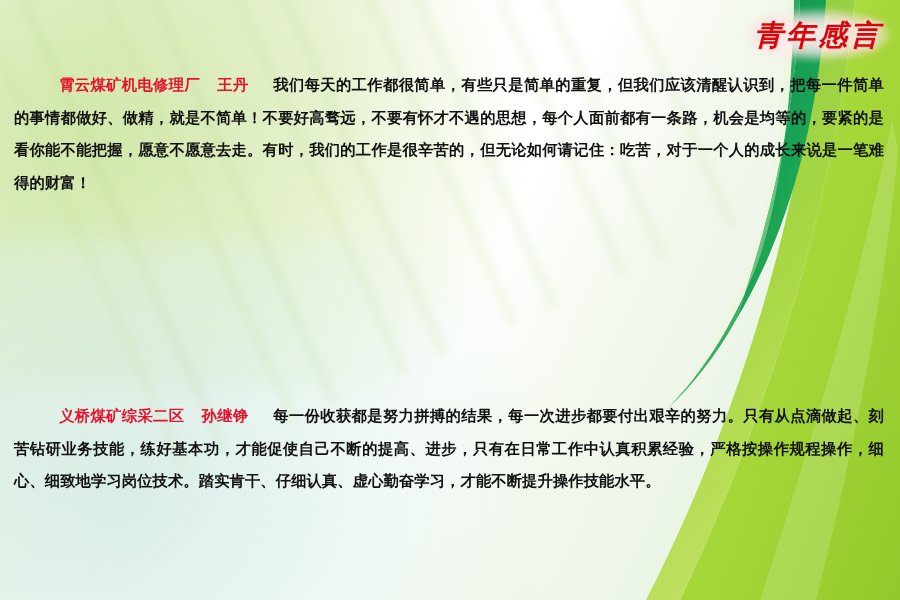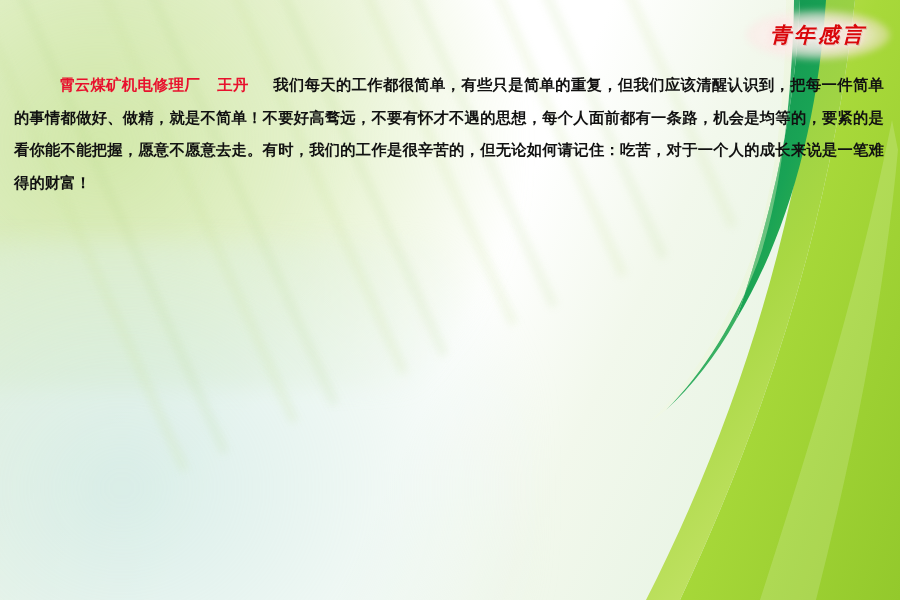--- a/index.html
+++ b/index.html
@@ -129,21 +129,21 @@
   }
   .title-text {
     position: absolute;
     left: 0;
     top: 0;
     width: 148px;
     height: 54px;
     line-height: 54px;
     text-align: center;
     font-family: "DejaVu Serif", "Liberation Serif", serif;
-    font-size: 21px;
+    font-size: 29px;
     font-weight: bold;
     font-style: italic;
     letter-spacing: 3px;
     color: #d9060a;
     text-shadow:
       0 0 5px rgba(255,255,255,0.95),
       0 0 10px rgba(255,180,180,0.75),
       1px 1px 0 rgba(150,0,0,0.25);
     white-space: nowrap;
   }
@@ -238,15 +238,18 @@
     <div class="title-text">青年感言</div>
   </div>
 
   <div class="content">
 
     <div class="para p1">
       <span class="byline"><span class="unit">霄云煤矿机电修理厂</span><span class="gap"></span><span class="name">王丹</span></span><span class="lead-gap"></span><span>我们每天的工作都很简单，有些只是简单的重复，但我们应该清醒认识到，把每一件简单的事情都做好、做精，就是不简单！不要好高骛远，不要有怀才不遇的思想，每个人面前都有一条路，机会是均等的，要紧的是看你能不能把握，愿意不愿意去走。有时，我们的工作是很辛苦的，但无论如何请记住：吃苦，对于一个人的成长来说是一笔难得的财富！</span>
     </div>
 
 
+    <div class="para p3">
+      <span class="byline"><span class="unit">义桥煤矿综采二区</span><span class="gap"></span><span class="name">孙继铮</span></span><span class="lead-gap"></span><span>每一份收获都是努力拼搏的结果，每一次进步都要付出艰辛的努力。只有从点滴做起、刻苦钻研业务技能，练好基本功，才能促使自己不断的提高、进步，只有在日常工作中认真积累经验，严格按操作规程操作，细心、细致地学习岗位技术。踏实肯干、仔细认真、虚心勤奋学习，才能不断提升操作技能水平。</span>
+    </div>
 
   </div>
 </div>
 
 </body></html>

